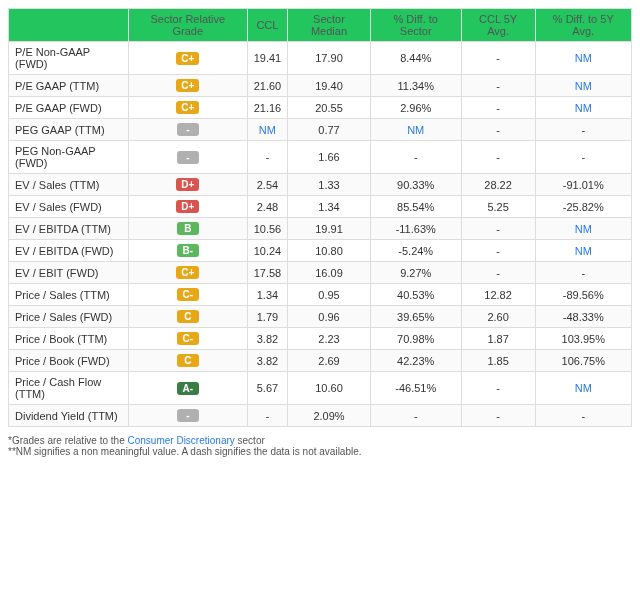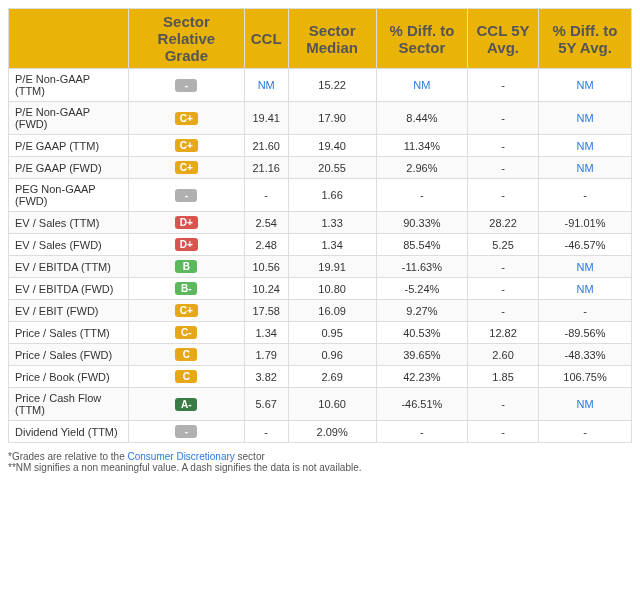--- a/index.html
+++ b/index.html
@@ -15,23 +15,23 @@
       border-collapse: collapse;
       font-size: 11px;
     }
     th, td {
       border: 1px solid #ddd;
       padding: 4px 6px;
       text-align: center;
       vertical-align: middle;
     }
     th {
-      background: #eab308;
-      font-weight: bold;
-      font-size: 15px;
+      background: #22c55e;
+      font-weight: normal;
+      font-size: 11px;
       color: #555;
     }
     td:first-child {
       text-align: left;
       font-weight: normal;
       color: #333;
     }
     .badge {
       display: inline-block;
       padding: 1px 5px;
@@ -57,29 +57,20 @@
       <th style="text-align:left; width:120px;"></th>
       <th>Sector Relative Grade</th>
       <th>CCL</th>
       <th>Sector Median</th>
       <th>% Diff. to Sector</th>
       <th>CCL 5Y Avg.</th>
       <th>% Diff. to 5Y Avg.</th>
     </tr>
   </thead>
   <tbody id="table-body">
-  <tr>
-      <td>P/E Non-GAAP (TTM)</td>
-      <td><span class="badge" style="background:#b0b0b0;">-</span></td>
-      <td><span class="nm-blue">NM</span></td>
-      <td>15.22</td>
-      <td><span class="nm-blue">NM</span></td>
-      <td>-</td>
-      <td><span class="nm-blue">NM</span></td>
-    </tr>
       <tr>
       <td>P/E Non-GAAP (FWD)</td>
       <td><span class="badge" style="background:#e6a817;">C+</span></td>
       <td><span>19.41</span></td>
       <td>17.90</td>
       <td><span>8.44%</span></td>
       <td>-</td>
       <td><span class="nm-blue">NM</span></td>
     </tr>
       <tr>
@@ -92,20 +83,29 @@
       <td><span class="nm-blue">NM</span></td>
     </tr>
       <tr>
       <td>P/E GAAP (FWD)</td>
       <td><span class="badge" style="background:#e6a817;">C+</span></td>
       <td><span>21.16</span></td>
       <td>20.55</td>
       <td><span>2.96%</span></td>
       <td>-</td>
       <td><span class="nm-blue">NM</span></td>
+    </tr>
+      <tr>
+      <td>PEG GAAP (TTM)</td>
+      <td><span class="badge" style="background:#b0b0b0;">-</span></td>
+      <td><span class="nm-blue">NM</span></td>
+      <td>0.77</td>
+      <td><span class="nm-blue">NM</span></td>
+      <td>-</td>
+      <td><span>-</span></td>
     </tr>
       <tr>
       <td>PEG Non-GAAP (FWD)</td>
       <td><span class="badge" style="background:#b0b0b0;">-</span></td>
       <td><span>-</span></td>
       <td>1.66</td>
       <td><span>-</span></td>
       <td>-</td>
       <td><span>-</span></td>
     </tr>
@@ -118,21 +118,21 @@
       <td>28.22</td>
       <td><span>-91.01%</span></td>
     </tr>
       <tr>
       <td>EV / Sales (FWD)</td>
       <td><span class="badge" style="background:#d9534f;">D+</span></td>
       <td><span>2.48</span></td>
       <td>1.34</td>
       <td><span>85.54%</span></td>
       <td>5.25</td>
-      <td><span>-46.57%</span></td>
+      <td><span>-25.82%</span></td>
     </tr>
       <tr>
       <td>EV / EBITDA (TTM)</td>
       <td><span class="badge" style="background:#5cb85c;">B</span></td>
       <td><span>10.56</span></td>
       <td>19.91</td>
       <td><span>-11.63%</span></td>
       <td>-</td>
       <td><span class="nm-blue">NM</span></td>
     </tr>
@@ -164,20 +164,29 @@
       <td><span>-89.56%</span></td>
     </tr>
       <tr>
       <td>Price / Sales (FWD)</td>
       <td><span class="badge" style="background:#e6a817;">C</span></td>
       <td><span>1.79</span></td>
       <td>0.96</td>
       <td><span>39.65%</span></td>
       <td>2.60</td>
       <td><span>-48.33%</span></td>
+    </tr>
+      <tr>
+      <td>Price / Book (TTM)</td>
+      <td><span class="badge" style="background:#e6a817;">C-</span></td>
+      <td><span>3.82</span></td>
+      <td>2.23</td>
+      <td><span>70.98%</span></td>
+      <td>1.87</td>
+      <td><span>103.95%</span></td>
     </tr>
       <tr>
       <td>Price / Book (FWD)</td>
       <td><span class="badge" style="background:#e6a817;">C</span></td>
       <td><span>3.82</span></td>
       <td>2.69</td>
       <td><span>42.23%</span></td>
       <td>1.85</td>
       <td><span>106.75%</span></td>
     </tr>

